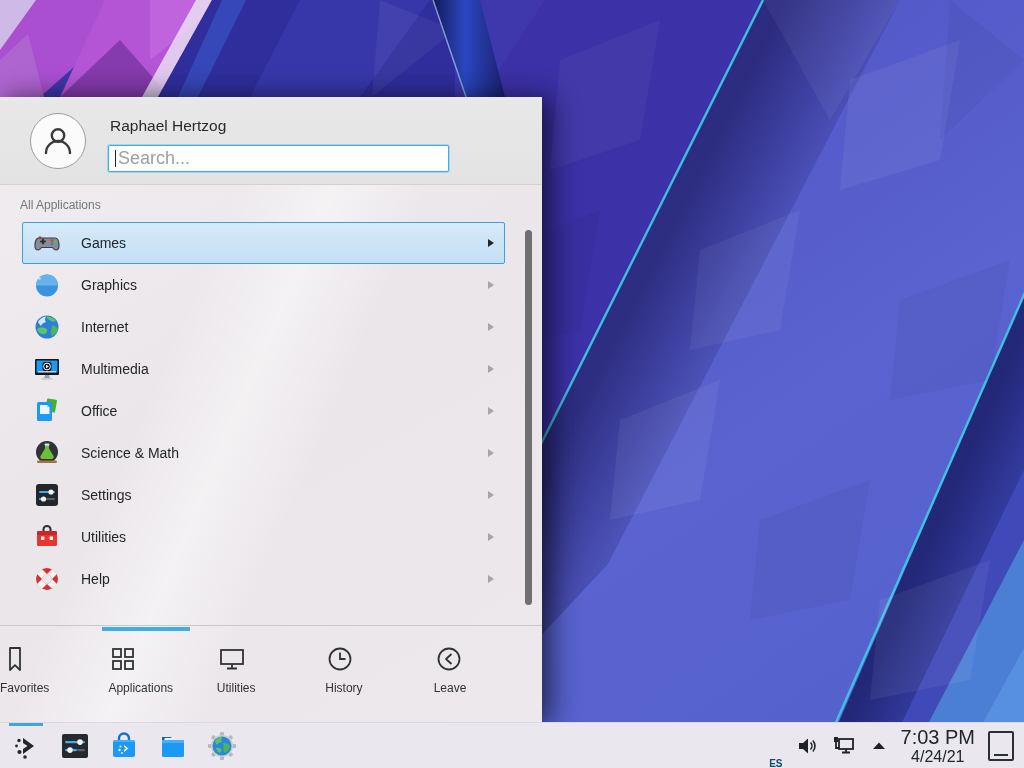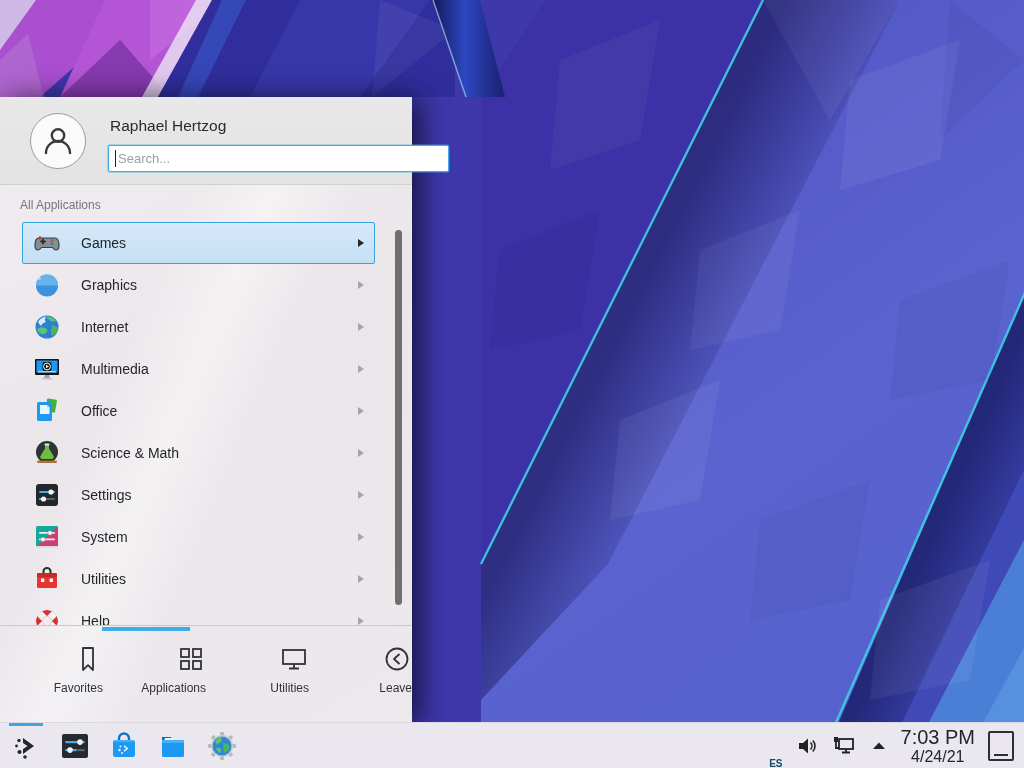--- a/index.html
+++ b/index.html
@@ -2,55 +2,55 @@
 <html><head>
 <meta charset="utf-8">
 <style>
   html,body{margin:0;padding:0;background:#222;}
   *{box-sizing:border-box;}
   .screen{position:relative;width:1024px;height:768px;overflow:hidden;
     font-family:"Liberation Sans","DejaVu Sans",sans-serif;-webkit-font-smoothing:antialiased;}
   .wallpaper{position:absolute;inset:0;}
 
   
-  .menu{position:absolute;left:0;top:97px;width:412px;height:625px;
+  .menu{position:absolute;left:0;top:97px;width:542px;height:625px;
     background:linear-gradient(150deg,#f0edf0 0%,#ebe6ea 45%,#ece8ec 100%);
     box-shadow:10px 0 26px rgba(0,0,0,.45),0 10px 26px rgba(0,0,0,.35);}
   .menu::before{content:'';position:absolute;inset:0;pointer-events:none;
     background:linear-gradient(113deg,rgba(255,255,255,0) 34%,rgba(255,255,255,.45) 46%,rgba(255,255,255,0) 58%);}
   .menu-header{position:absolute;top:0;left:0;right:0;height:88px;
     background:linear-gradient(#e9e8e8,#e4e3e3);border-bottom:1px solid #d2d0d0;}
   .avatar{position:absolute;left:30px;top:16px;width:56px;height:56px;border-radius:50%;
     border:1px solid #9b9b9b;background:#fbfbfb;display:flex;align-items:center;justify-content:center;}
   .user-name{position:absolute;left:110px;top:20px;font-size:15.5px;color:#2a2a2a;}
   .search-box{position:absolute;left:108px;top:48px;width:341px;height:27px;background:#fff;
     border:1px solid #3daee9;border-radius:2px;box-shadow:0 0 0 1px rgba(61,174,233,.35);}
   .search-box input{position:absolute;inset:0;border:none;outline:none;background:transparent;
-    padding:0 16px 0 9px;font-size:13px;color:#232629;font-family:inherit;}
+    padding:0 16px 0 9px;font-size:18px;color:#232629;font-family:inherit;}
   .search-box input::placeholder{color:#9aa0a4;opacity:1;}
   .caret-bar{position:absolute;left:6px;top:4px;bottom:4px;width:1px;background:#222;}
 
   .section-label{position:absolute;left:20px;top:101px;font-size:12px;color:#73777a;}
 
   .category-list{position:absolute;left:0;right:0;top:125px;height:403px;overflow:hidden;}
   .cat-row{height:42px;margin:0 37px 0 22px;display:flex;align-items:center;
     padding:7px 10px;border:1px solid transparent;border-radius:2px;}
   .cat-row.selected{background:linear-gradient(#d6eafa,#c4dff5);border-color:#38a3dd;}
   .cat-icon{width:28px;height:28px;flex:0 0 28px;display:flex;align-items:center;justify-content:center;}
   .cat-label{margin-left:20px;font-size:14px;color:#232629;}
   .cat-arrow{margin-left:auto;width:0;height:0;border-left:6px solid #a2a6aa;
     border-top:4.5px solid transparent;border-bottom:4.5px solid transparent;}
   .cat-row.selected .cat-arrow{border-left-color:#232629;}
 
   .scrollbar{position:absolute;right:10px;top:133px;width:7px;height:375px;border-radius:4px;background:#6f6f6f;}
 
   .tabbar{position:absolute;left:0;right:0;top:528px;bottom:0;border-top:1px solid #cac8c8;}
   .tab-indicator{position:absolute;left:102px;top:1px;width:88px;height:4px;background:#3daee9;}
   .tabs{display:flex;height:100%;}
-  .tab{flex:1;display:flex;flex-direction:column;align-items:flex-end;padding-top:18px;gap:7px;}
+  .tab{flex:1;display:flex;flex-direction:column;align-items:flex-start;padding-top:18px;gap:7px;}
   .tab-label{font-size:12px;color:#2f3337;}
 
   
   .taskbar{position:absolute;left:0;right:0;bottom:0;height:46px;background:#eae8ee;
     border-top:1px solid #dcdae0;display:flex;align-items:stretch;}
   .task-apps{display:flex;margin-left:8px;gap:13px;}
   .task-btn{position:relative;width:36px;display:flex;align-items:center;justify-content:center;}
   .task-btn.active::before{content:'';position:absolute;top:0;left:1px;right:1px;height:3px;background:#42a5e0;}
   .tray{margin-left:auto;display:flex;align-items:center;gap:13px;padding-right:10px;}
   .kb-layout{font-size:10px;font-weight:bold;color:#0c4a6e;margin-top:36px;}
@@ -237,35 +237,20 @@
             <circle cx="18" cy="11" r="2.6" fill="#f2f2f2"></circle>
             <rect x="6" y="17" width="16" height="2" rx="1" fill="#5a6066"></rect>
             <rect x="6" y="17" width="6" height="2" rx="1" fill="#3daee9"></rect>
             <circle cx="10.5" cy="18" r="2.6" fill="#f2f2f2"></circle>
           </svg>
         </span>
         <span class="cat-label">Settings</span>
         <span class="cat-arrow"></span>
       </div>
 
-      <div class="cat-row">
-        <span class="cat-icon">
-          <svg width="28" height="28" viewBox="0 0 28 28">
-            <rect x="3" y="3" width="22" height="21" rx="1.5" fill="#16a89a"></rect>
-            <path d="M25,3 v21 h-22 Z" fill="#cf3d74"></path>
-            <rect x="6" y="9" width="16" height="1.8" rx=".9" fill="#eef2f3"></rect>
-            <circle cx="17" cy="9.9" r="2.2" fill="#fff" stroke="#8a8f94" stroke-width=".6"></circle>
-            <rect x="6" y="15.5" width="16" height="1.8" rx=".9" fill="#eef2f3"></rect>
-            <circle cx="10" cy="16.4" r="2.2" fill="#fff" stroke="#8a8f94" stroke-width=".6"></circle>
-            <rect x="3" y="23" width="22" height="1.6" fill="#d6dadd"></rect>
-          </svg>
-        </span>
-        <span class="cat-label">System</span>
-        <span class="cat-arrow"></span>
-      </div>
 
       <div class="cat-row">
         <span class="cat-icon">
           <svg width="28" height="28" viewBox="0 0 28 28">
             <path d="M10.5,8.5 v-2.2 a3.5,3.2 0 0 1 7,0 v2.2" fill="none" stroke="#2c2c2c" stroke-width="2"></path>
             <rect x="4" y="8" width="20" height="5" rx="1" fill="#c62828"></rect>
             <rect x="4" y="12" width="20" height="11" rx="1.5" fill="#e8352f"></rect>
             <rect x="8" y="13.5" width="3.4" height="3.4" rx=".6" fill="#fff"></rect>
             <rect x="16.6" y="13.5" width="3.4" height="3.4" rx=".6" fill="#fff"></rect>
           </svg>
@@ -316,20 +301,27 @@
             </g>
           </svg>
           <span class="tab-label">Applications</span>
         </div>
         <div class="tab">
           <svg width="30" height="30" viewBox="0 0 30 30">
             <rect x="4" y="6" width="22" height="14" fill="none" stroke="#2f3337" stroke-width="1.8"></rect>
             <path d="M15,20 v4 M10,24.5 h10" fill="none" stroke="#2f3337" stroke-width="1.8"></path>
           </svg>
           <span class="tab-label">Utilities</span>
+        </div>
+        <div class="tab">
+          <svg width="30" height="30" viewBox="0 0 30 30">
+            <circle cx="15" cy="15" r="10.5" fill="none" stroke="#2f3337" stroke-width="1.8"></circle>
+            <path d="M15,8.5 V15 H20.5" fill="none" stroke="#2f3337" stroke-width="1.8"></path>
+          </svg>
+          <span class="tab-label">History</span>
         </div>
         <div class="tab">
           <svg width="30" height="30" viewBox="0 0 30 30">
             <circle cx="15" cy="15" r="10.5" fill="none" stroke="#2f3337" stroke-width="1.8"></circle>
             <path d="M17.5,10 L12,15 L17.5,20" fill="none" stroke="#2f3337" stroke-width="1.8" stroke-linejoin="round"></path>
           </svg>
           <span class="tab-label">Leave</span>
         </div>
       </div>
     </div>

